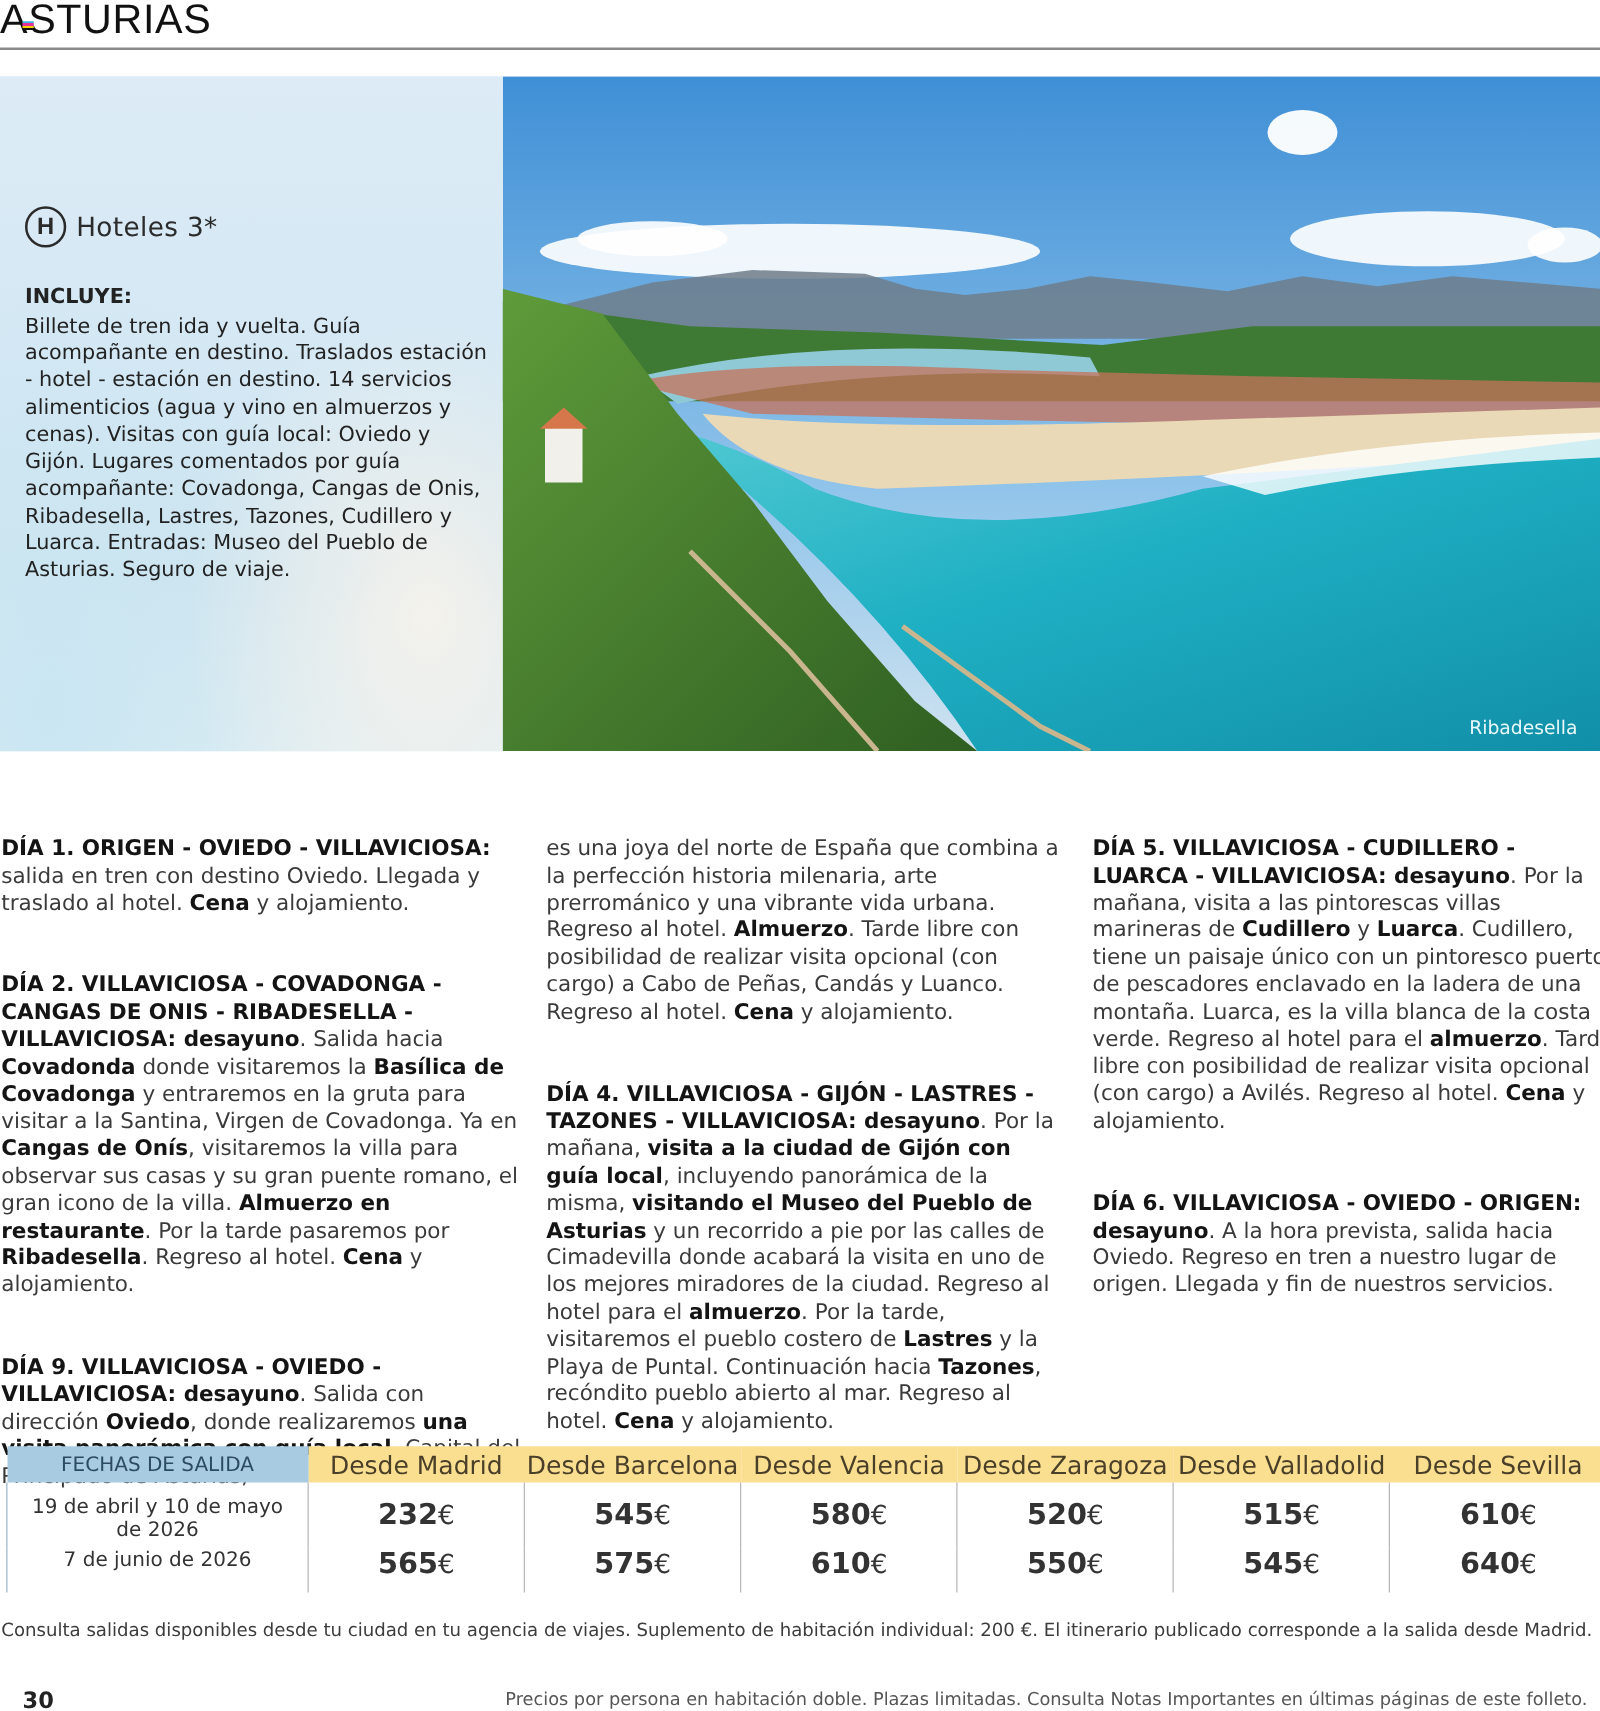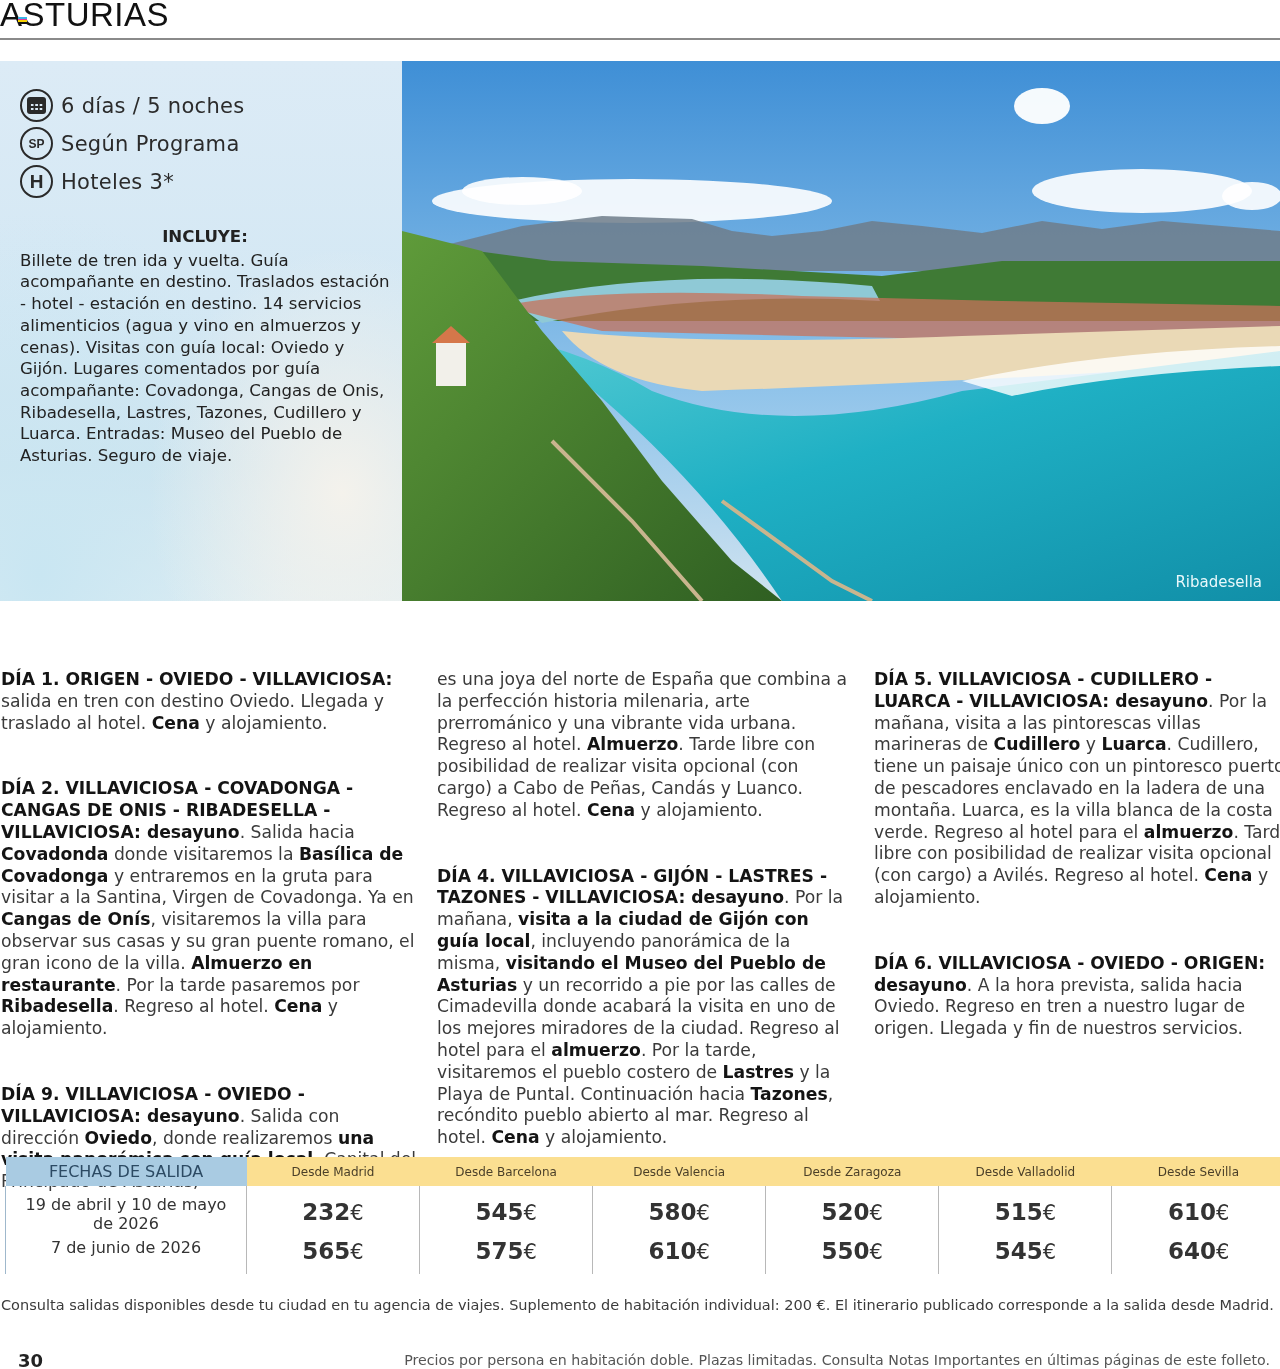--- a/index.html
+++ b/index.html
@@ -18,39 +18,39 @@
                 linear-gradient(180deg, #dcebf6 0%, #d4e8f4 45%, #cfe4ef 75%, #e0eef3 100%); }
   .spec { position: absolute; left: 20px; display: flex; align-items: center; gap: 8px; }
   .spec-icon { width: 33px; height: 33px; border: 2px solid #2a2a2a; border-radius: 50%; display: flex; align-items: center; justify-content: center; font-family: "Liberation Sans", sans-serif; font-weight: 700; color: #2a2a2a; }
   .spec-icon.sp { font-size: 12px; }
   .spec-icon.h { font-size: 19px; }
   .spec-icon .cal { width: 19px; height: 17px; background: #2a2a2a; border-radius: 3px; position: relative; }
   .spec-icon .cal::before { content: ""; position: absolute; left: 3px; top: 6px; width: 13px; height: 8px;
     background-image: radial-gradient(circle, #dcebf6 1.2px, transparent 1.3px); background-size: 4.4px 4px; }
   .spec-label { font-family: "DejaVu Sans", sans-serif; font-size: 21px; color: #2b2b2b; letter-spacing: 0.3px; }
   .includes { position: absolute; left: 20px; top: 165px; width: 370px; font-size: 16.6px; line-height: 21.7px; color: #222; }
-  .includes h3 { font-size: 16.6px; font-weight: 700; margin-bottom: 2px; text-align: center; }
+  .includes h3 { font-size: 16.6px; font-weight: 700; margin-bottom: 2px; }
 
   .photo { position: absolute; left: 402px; top: 0; width: 878px; height: 540px; overflow: hidden; }
   .photo svg { display: block; }
   .photo-caption { position: absolute; right: 18px; bottom: 10px; color: #e9f8fb; font-size: 15px; }
 
   
   .col { position: absolute; top: 625px; width: 418px; font-size: 17.2px; line-height: 21.8px; color: #3a3a3a; }
   .col b { color: #141414; font-weight: 700; }
   .col p { margin-bottom: 14px; margin-top: 44px; }
   .col p.cont { margin-bottom: 14px; }
   .col1 { left: 1px; }
   .col2 { left: 437px; }
   .col3 { left: 874px; }
 
   
   .prices { position: absolute; left: 5px; top: 1157px; width: 1280px; }
   .prices table { border-collapse: collapse; width: 1280px; table-layout: fixed; font-family: "DejaVu Sans", sans-serif; }
-  .prices th { height: 29px; font-weight: 400; font-size: 12px; color: #4a3f28; background: #fbdf91; }
+  .prices th { height: 29px; font-weight: 400; font-size: 20px; color: #4a3f28; background: #fbdf91; }
   .prices th.first { background: #a9cbe2; color: #2c4a63; width: 241px; font-size: 16px; }
   .prices td { text-align: center; border-left: 1px solid #b8b8b8; }
   .prices td.date { border-left: 1px solid #9fb8cc; font-size: 16px; color: #333; line-height: 19px; padding: 4px 8px 0; }
   .prices td.price { font-size: 23px; font-weight: 700; color: #333; }
   .prices td.price .eur { font-weight: 400; font-size: 21px; }
   .prices tr.r1 td { height: 52px; }
   .prices tr.r2 td { height: 36px; vertical-align: top; padding-top: 0; }
   .prices tr.r2 td.date { padding-top: 0; }
 
   .note { position: absolute; left: 1px; top: 1297px; width: 1280px; font-size: 14.5px; line-height: 17px; color: #3c3c3c; }
@@ -61,30 +61,20 @@
 <body>
 
 <div class="page-title">
   <span>ASTURIAS</span>
   <span class="cmyk"></span>
 </div>
 <div class="title-rule"></div>
 
 <section class="hero">
   <div class="info-panel">
-    <div class="spec" style="top:28px">
-      <span class="spec-icon">
-          <span class="cal"></span>
-        </span>
-      <span class="spec-label">6 días / 5 noches</span>
-    </div>
-    <div class="spec" style="top:66px">
-      <span class="spec-icon sp">SP</span>
-      <span class="spec-label">Según Programa</span>
-    </div>
     <div class="spec" style="top:104px">
       <span class="spec-icon h">H</span>
       <span class="spec-label">Hoteles 3*</span>
     </div>
     <div class="includes">
       <h3>INCLUYE:</h3>
       <p>Billete de tren ida y vuelta. Guía acompañante en destino. Traslados estación - hotel - estación en destino. 14 servicios alimenticios (agua y vino en almuerzos y cenas). Visitas con guía local: Oviedo y Gijón. Lugares comentados por guía acompañante: Covadonga, Cangas de Onis, Ribadesella, Lastres, Tazones, Cudillero y Luarca. Entradas: Museo del Pueblo de Asturias. Seguro de viaje.</p>
     </div>
   </div>
 

